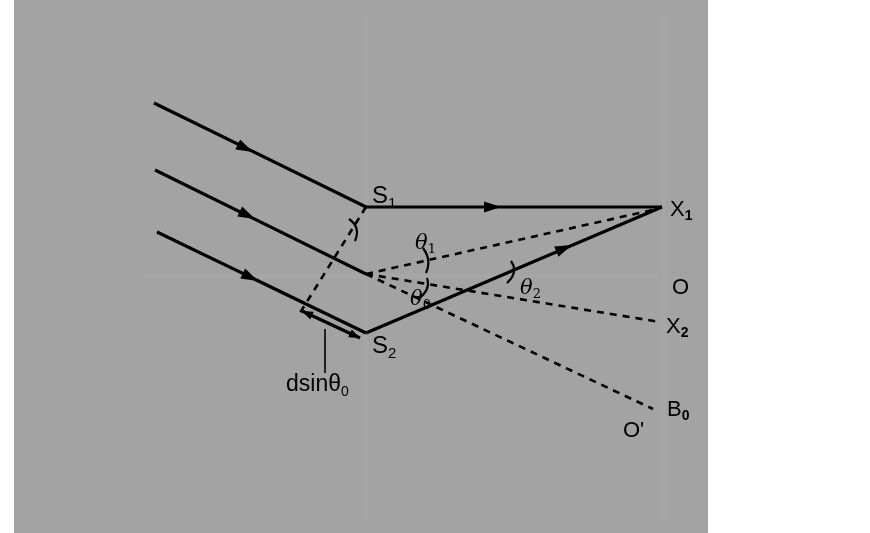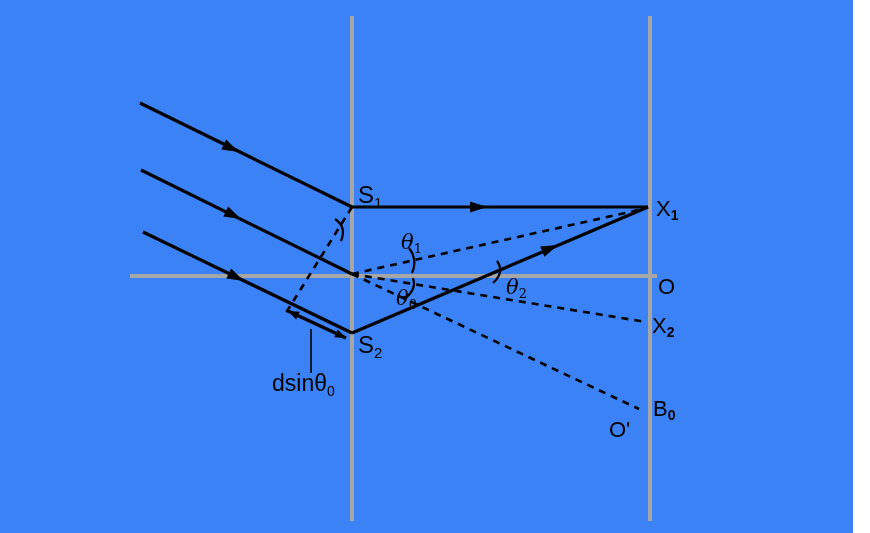--- a/index.html
+++ b/index.html
@@ -3,24 +3,25 @@
 <meta charset="utf-8">
 <style>
   html, body {
     margin: 0;
     padding: 0;
     background: #ffffff;
     font-family: "Liberation Sans", sans-serif;
   }
   .canvas {
     position: relative;
-    width: 853px;
+    width: 694px;
     height: 533px;
-    background: #3b82f6;
+    background: #a3a3a3;
     overflow: hidden;
+    margin-left: 14px;
   }
   svg { display: block; }
 </style>
 </head>
 <body>
 
 <div class="canvas">
   <svg id="diagram" width="870" height="533" xmlns="http://www.w3.org/2000/svg" viewBox="0 0 870 533">
       <line x1="352" y1="16" x2="352" y2="521" stroke="#a6a6a6" stroke-width="4"></line>
       <line x1="650" y1="16" x2="650" y2="521" stroke="#a6a6a6" stroke-width="4"></line>

